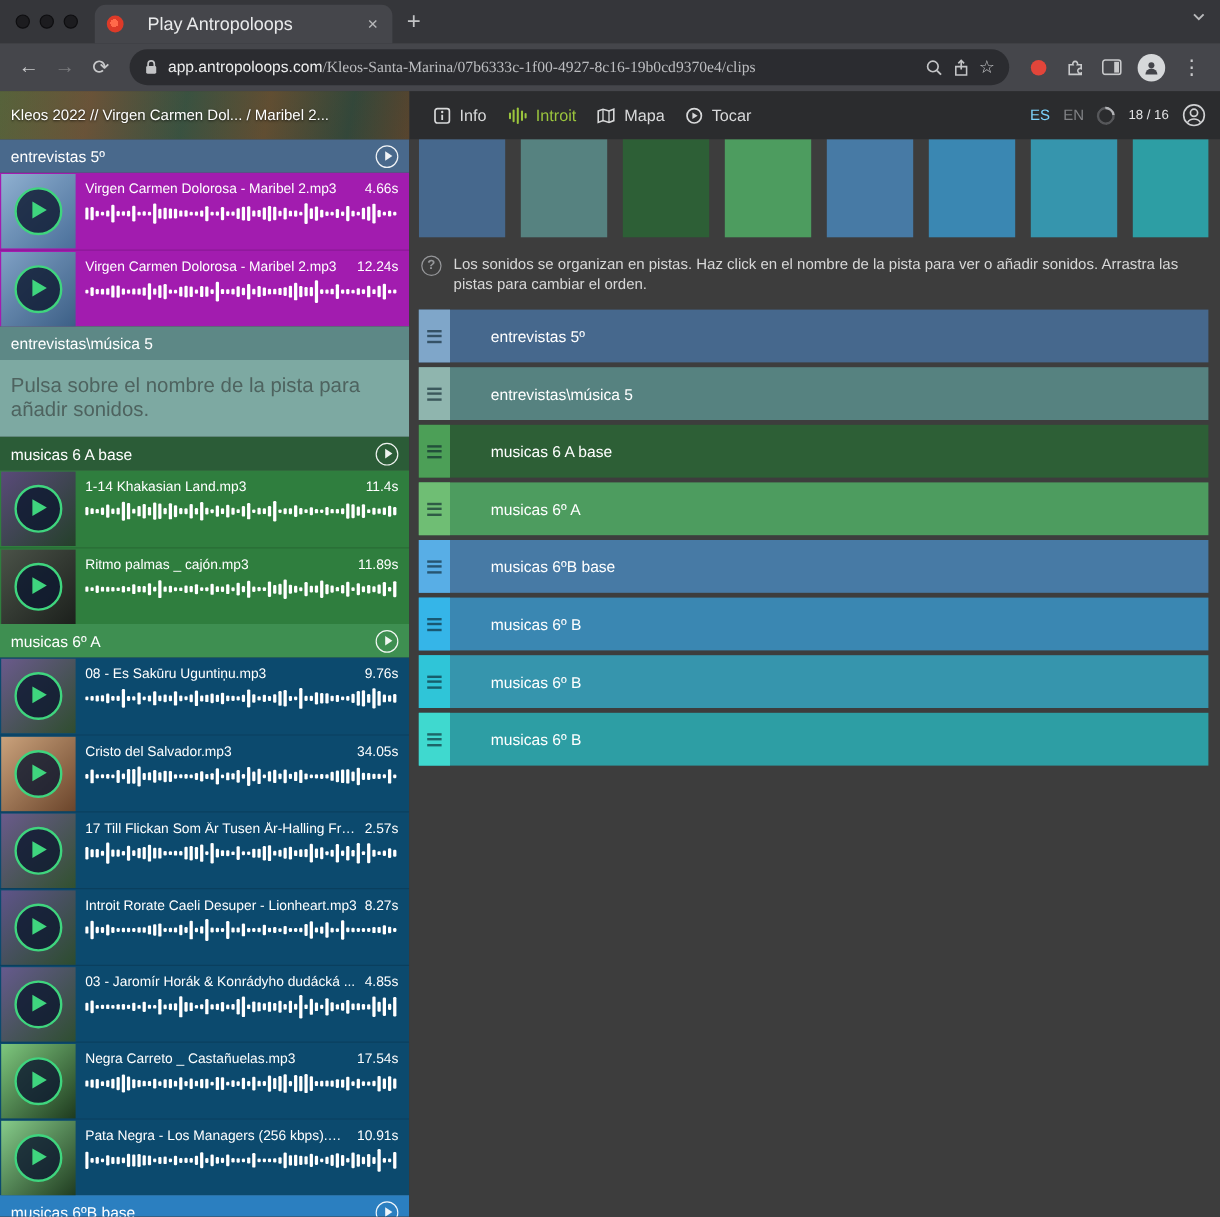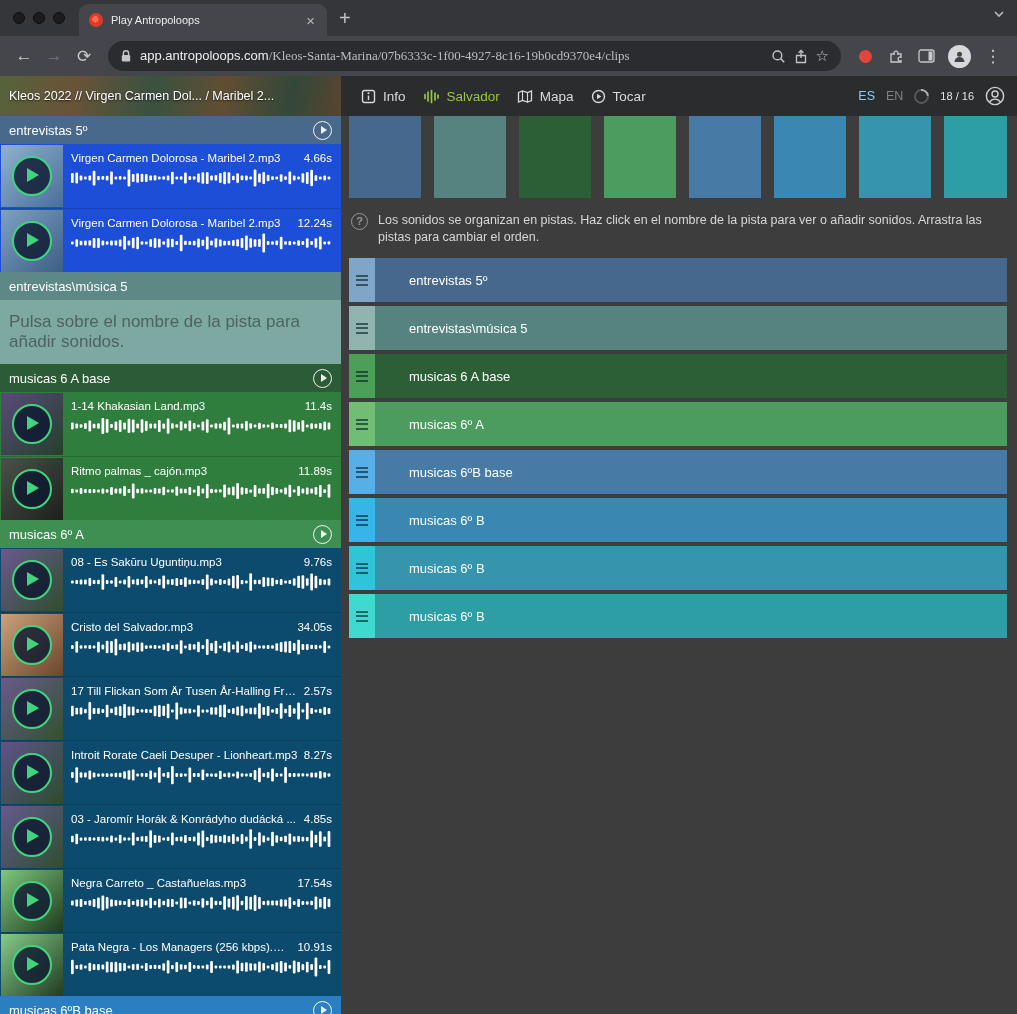--- a/index.html
+++ b/index.html
@@ -7,21 +7,21 @@
   body { font-family:"Liberation Sans", sans-serif; background:#3d3d3d; }
 
   
   .tabstrip { height:36px; background:#35363a; display:flex; align-items:center; position:relative; }
   .traffic { display:flex; gap:8px; padding:0 14px 0 13px; }
   .light { width:12px; height:12px; border-radius:50%; background:#1c1c1f; border:1px solid #0e0e10; }
   .tab { margin-top:4px; height:32px; width:248px; background:#45464b; border-radius:9px 9px 0 0;
          display:flex; align-items:center; gap:8px; padding:0 10px; }
   .favicon { width:14px; height:14px; border-radius:50%; flex:none;
              background:radial-gradient(circle at 45% 45%, #ff6a4a 0 30%, #dd3a28 30% 100%); }
-  .tab-title { color:#e9eaeb; font-size:11px; flex:1; white-space:nowrap; overflow:hidden; }
+  .tab-title { color:#e9eaeb; font-size:15px; flex:1; white-space:nowrap; overflow:hidden;margin-left:12px; }
   .tab-close { color:#b6b7b9; font-size:15px; line-height:1; padding:0 2px; }
   .newtab { color:#c2c3c5; font-size:20px; margin-left:12px; line-height:1; }
   .strip-chevron { position:absolute; right:12px; top:10px; color:#b9babc; }
 
   .toolbar { height:40px; background:#45464b; display:flex; align-items:center; padding:0 10px; gap:2px; }
   .tool-btn { width:28px; height:28px; display:flex; align-items:center; justify-content:center;
               color:#c8c9cb; font-size:17px; border-radius:50%; flex:none; }
   .tool-btn.disabled { color:#7b7c7f; }
   .omnibox { flex:1; height:30px; background:#2b2c30; border-radius:15px; margin:0 8px;
              display:flex; align-items:center; gap:8px; padding:0 12px; min-width:0; }
@@ -177,21 +177,21 @@
     <div class="nav-item active">
       <svg class="ic" width="17" height="15" viewBox="0 0 17 15">
           <g stroke="currentColor" stroke-width="1.7" stroke-linecap="round">
             <line x1="2" y1="5.5" x2="2" y2="9.5"></line>
             <line x1="5" y1="3" x2="5" y2="12"></line>
             <line x1="8.5" y1="1.5" x2="8.5" y2="13.5"></line>
             <line x1="12" y1="4" x2="12" y2="11"></line>
             <line x1="15" y1="6" x2="15" y2="9"></line>
           </g>
         </svg>
-      <span>Salvador</span>
+      <span>Introit</span>
     </div>
     <div class="nav-item">
       <svg class="ic" width="16" height="15" viewBox="0 0 16 15">
           <path d="M1.5 3.5 5.5 2l5 1.5 4-1.5v9.5l-4 1.5-5-1.5-4 1.5z" fill="none" stroke="currentColor" stroke-width="1.3"></path>
           <line x1="5.5" y1="2" x2="5.5" y2="12" stroke="currentColor" stroke-width="1.1"></line>
           <line x1="10.5" y1="3.5" x2="10.5" y2="13.5" stroke="currentColor" stroke-width="1.1"></line>
         </svg>
       <span>Mapa</span>
     </div>
     <div class="nav-item">
@@ -219,21 +219,21 @@
 
 <div class="content">
   <div class="sidebar">
     <div>
         <div class="section">
     <div class="section-header" style="background: rgb(73, 105, 140);">
       <span class="section-name">entrevistas 5º</span>
       <span class="play-circle"></span>
     </div>
 
-    <div class="clips" style="background: #1d4ed8;">
+    <div class="clips" style="background: #a21caf;">
             <div class="clip">
     <div class="thumb" style="background: linear-gradient(135deg, rgb(143, 176, 208) 0%, rgb(74, 111, 154) 100%);">
       <div class="thumb-play"></div>
     </div>
     <div class="clip-body">
       <div class="clip-top">
         <span class="clip-title">Virgen Carmen Dolorosa - Maribel 2.mp3</span>
         <span class="clip-duration">4.66s</span>
       </div>
       <div class="waveform"><svg width="100%" height="22" viewBox="0 0 250 22" preserveAspectRatio="none" fill="#ffffff">

